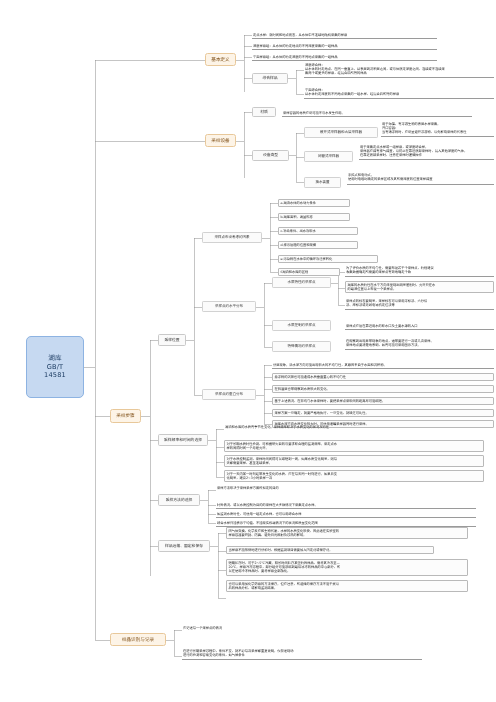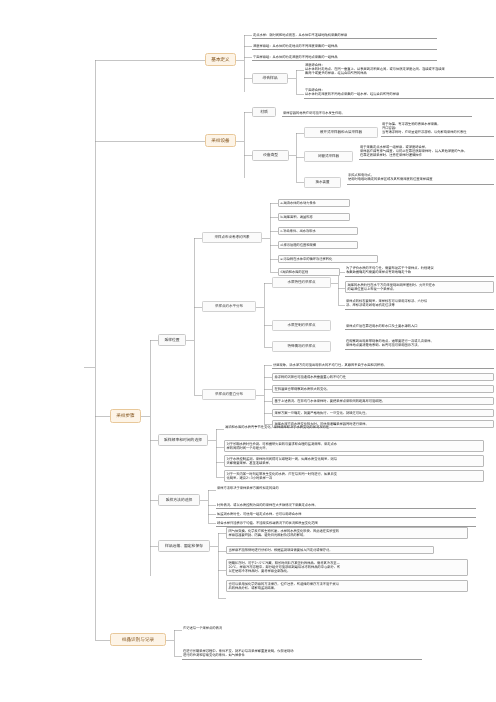--- a/index.html
+++ b/index.html
@@ -215,20 +215,23 @@
       <path d="M218 570 H226"></path>
       <path d="M218 598 H226"></path>
 
       <path d="M166 640 H174"></path>
       <path d="M174 630 V656"></path>
       <path d="M174 630 H182"></path>
       <path d="M174 656 H182"></path>
     </g>
   </svg>
 
+  <div class="node root" style="left:26px;top:336px;width:58px;height:62px;">湖库
+GB/T
+14581</div>
 
   <div class="node l1" style="left:205px;top:53px;width:31px;height:13px;">基本定义</div>
 
   <div class="node leaf" style="left:252px;top:30px;width:185px;height:9px;">定点水样：就时间和地点而言，从水体中不连续地随机采集的样品</div>
 
   <div class="node leaf" style="left:252px;top:41px;width:185px;height:9px;">深度样品组：从水体的特定地点的不同深度采集的一组样品</div>
 
   <div class="node leaf" style="left:252px;top:52px;width:185px;height:9px;">平面样品组：从水体的特定深度的不同地点采集的一组样品</div>
 
   <div class="node l2" style="left:252px;top:73px;width:36px;height:11px;">综合样品</div>

